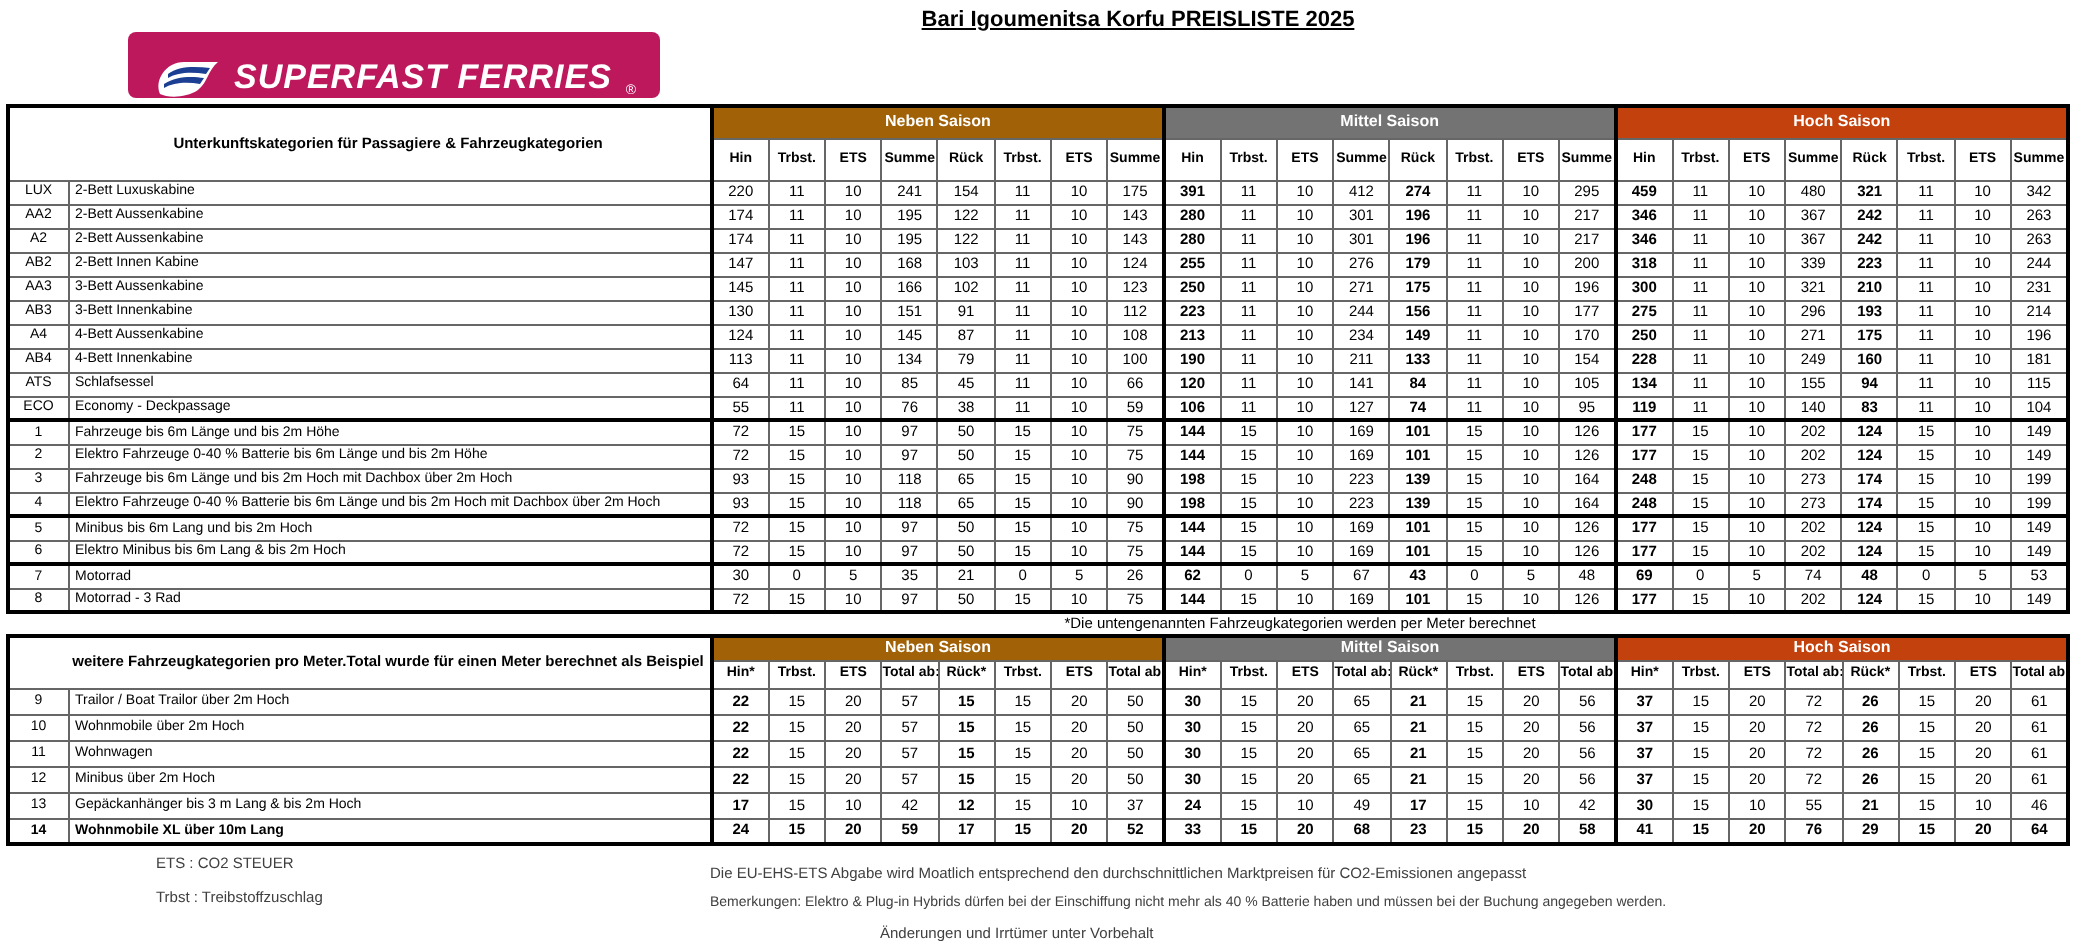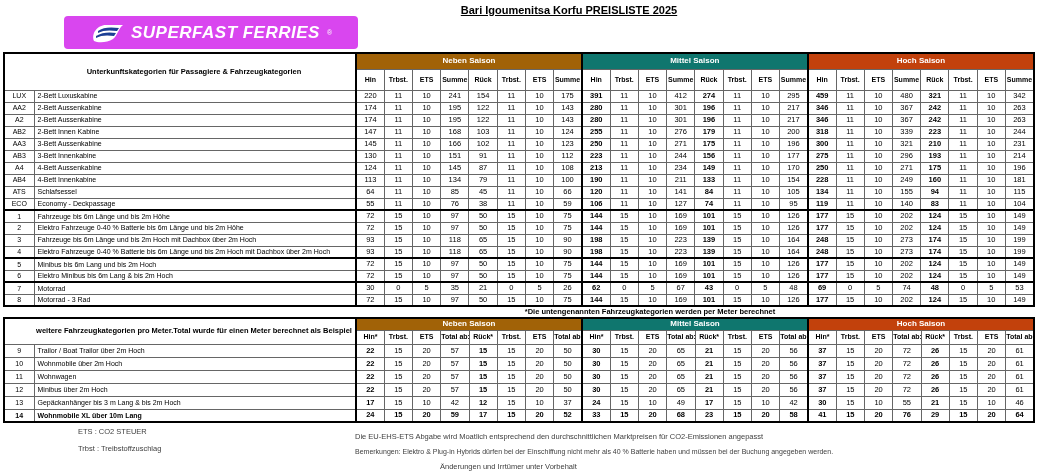--- a/index.html
+++ b/index.html
@@ -2,45 +2,45 @@
 <html><head>
 <meta charset="utf-8">
 <style>
   html,body{margin:0;padding:0;background:#fff;}
   .page{position:relative;width:1038px;height:474px;background:#fff;overflow:hidden;
         font-family:"Liberation Sans",sans-serif;color:#000;}
   .title{position:absolute;left:110px;top:4px;width:918px;text-align:center;
          font-size:11px;font-weight:bold;text-decoration:underline;}
   .subtitle{position:absolute;left:110px;top:36px;width:918px;text-align:center;
             font-size:8.5px;color:#333;}
-  .logo{position:absolute;left:64px;top:16px;height:33px;background:#d946ef;border-radius:4px;
-        display:flex;align-items:center;gap:7px;padding:0 26px;color:#fff;}
+  .logo{position:absolute;left:64px;top:16px;height:33px;background:#be185d;border-radius:4px;
+        display:flex;align-items:flex-end;gap:7px;padding:0 12px;color:#fff;}
   .logo-text{font-style:italic;font-weight:bold;font-size:17px;letter-spacing:.5px;white-space:nowrap;}
   .logo-reg{font-size:7px;vertical-align:super;}
   table{border-collapse:collapse;table-layout:fixed;width:1032px;position:absolute;left:3px;
         border:2px solid #000;}
   #t1{top:52px;} #t2{top:317px;}
   th,td{border:1px solid #666;padding:0;text-align:center;overflow:hidden;white-space:nowrap;line-height:1.05;}
   .hlabel{font-weight:bold;font-size:7.5px;padding-left:28px;}
   .season{font-weight:bold;font-size:8px;color:#fff;border-left:2px solid #000;}
-  .s0{background:#a16207;} .s1{background:#0f766e;} .s2{background:#c2410c;}
+  .s0{background:#a16207;} .s1{background:#737373;} .s2{background:#c2410c;}
   .sub{font-size:7px;background:#fff;}
   #t1 thead tr:nth-child(1){height:16px;} #t1 thead tr:nth-child(2){height:21px;}
   #t2 thead tr:nth-child(1){height:12px;} #t2 thead tr:nth-child(2){height:14px;}
   #t1 tbody tr{height:12px;} #t2 tbody tr{height:13px;}
   .code{font-size:7px;}
   .desc{font-size:7px;text-align:left;padding-left:3px;}
   .num{font-size:7.5px;}
   .sep{border-left:2px solid #000;}
   .b{font-weight:bold;}
   tr.thick td{border-top:2px solid #000;}
   tr.boldrow td{font-weight:bold;}
   thead{border-bottom:1.5px solid #000;}
   .note{position:absolute;left:440px;top:307px;width:420px;text-align:center;
-        font-size:7.5px;font-weight:bold;}
+        font-size:7.5px;font-weight:normal;}
   .foot{position:absolute;font-size:7.5px;color:#404040;}
   .f-ets{left:78px;top:427px;}
   .f-trbst{left:78px;top:444px;}
   .f-eu{left:355px;top:432px;}
   .f-bem{left:355px;top:448px;font-size:7px;}
   .f-aend{left:440px;top:462px;}
 </style>
 </head>
 <body>
 

